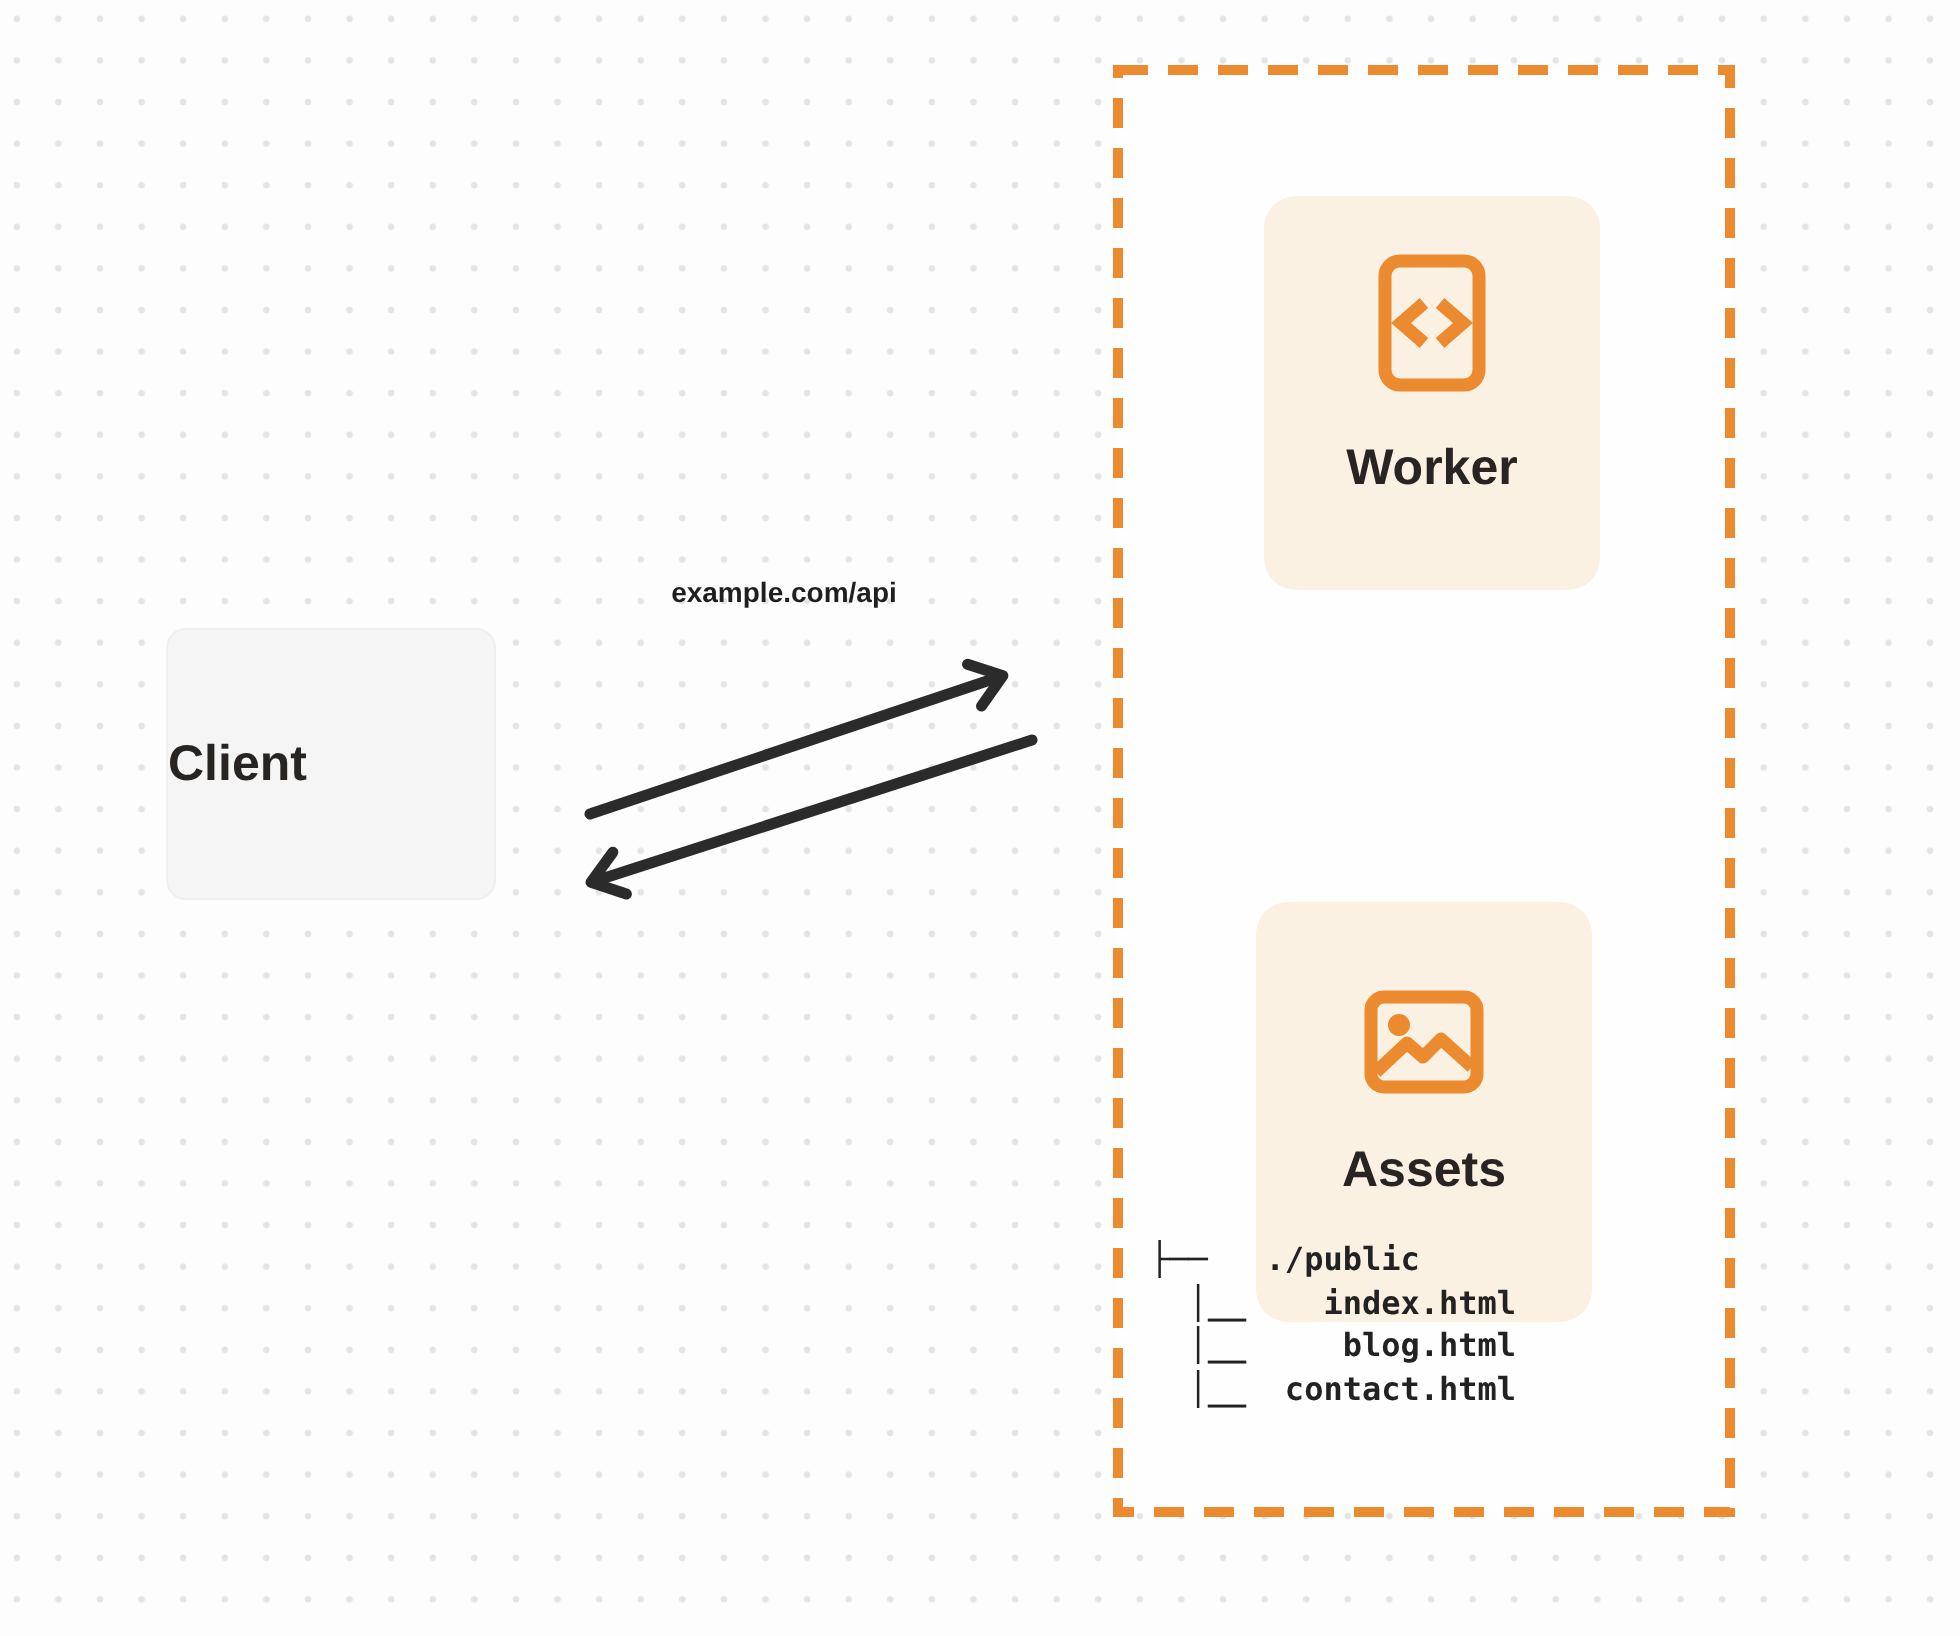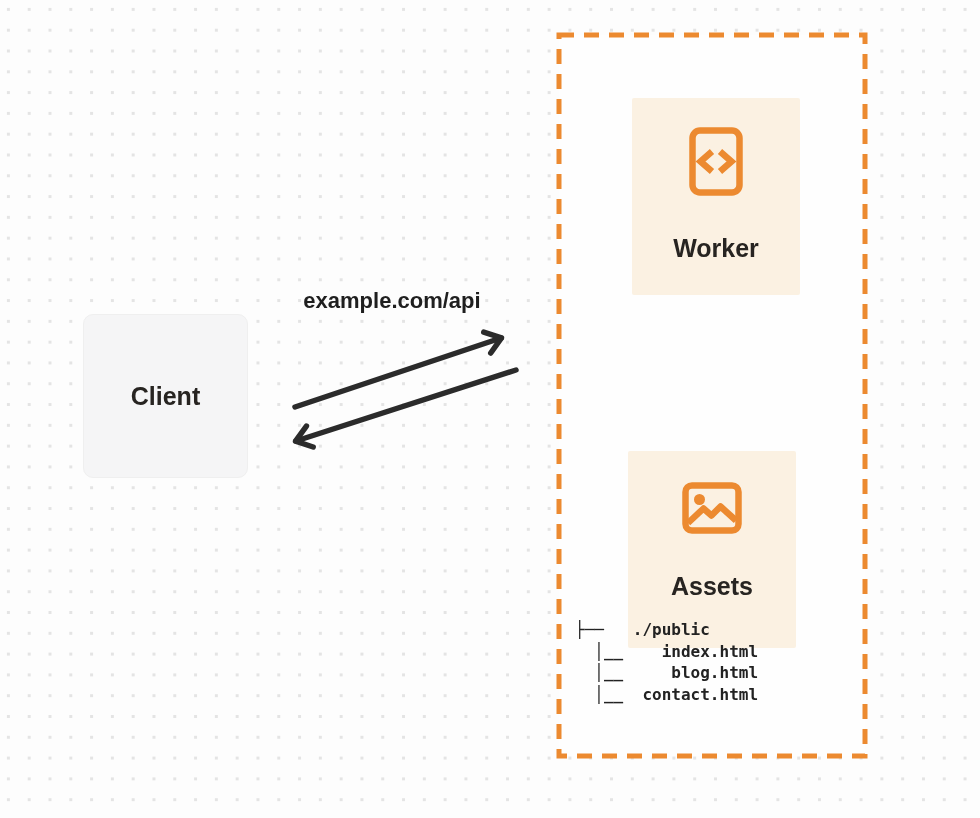--- a/index.html
+++ b/index.html
@@ -14,35 +14,35 @@
     background-image:radial-gradient(circle,var(--dot) 1.6px,rgba(0,0,0,0) 1.8px);
     background-size:20.8px 20.8px;background-position:-2px -1px;
   }
   .project-border-svg{position:absolute;left:556px;top:31px;width:312px;height:729px;}
   .project-label-row{position:absolute;left:559px;top:21px;width:306px;text-align:center;z-index:6;}
   .project-label{
     display:inline-block;padding:0 5px;background:var(--project-fill);
     color:var(--orange);font-size:23px;font-weight:700;letter-spacing:.3px;
   }
   .card{
-    position:absolute;border-radius:2px;background:var(--cream);
-    display:flex;flex-direction:column;align-items:center;gap:14px;
+    position:absolute;border-radius:16px;background:var(--cream);
+    display:flex;flex-direction:column;align-items:center;
   }
   .card-worker{left:632px;top:98px;width:168px;height:168px;padding-top:29px;}
-  .card-assets{left:628px;top:451px;width:168px;height:166px;padding-top:31px;}
+  .card-assets{left:628px;top:451px;width:168px;height:166px;padding-top:44px;}
   .card-label{margin-top:24px;color:var(--ink);font-size:25px;font-weight:700;}
   .client-card{
-    position:absolute;left:83px;top:314px;width:165px;height:164px;border-radius:10px;
+    position:absolute;left:83px;top:314px;width:165px;height:136px;border-radius:10px;
     background:var(--client-gray);border:1px solid #EFEFEF;box-sizing:border-box;
-    display:flex;align-items:center;justify-content:center;
+    display:flex;align-items:center;
   }
   .client-label{color:var(--ink);font-size:25px;font-weight:700;}
   .request-label{
     position:absolute;left:292px;top:288px;width:200px;text-align:center;
-    color:#1F1F1F;font-size:22px;font-weight:700;
+    color:#1F1F1F;font-size:14px;font-weight:700;
   }
   .file-tree{
     position:absolute;left:575px;top:619px;margin:0;
     font-family:"DejaVu Sans Mono",monospace;font-size:16px;font-weight:700;
     line-height:21.5px;color:#222;white-space:pre;
   }
   .arrows-svg{position:absolute;left:0;top:0;width:980px;height:818px;pointer-events:none;}
   .icon-svg{display:block;}
 </style>
 </head>

